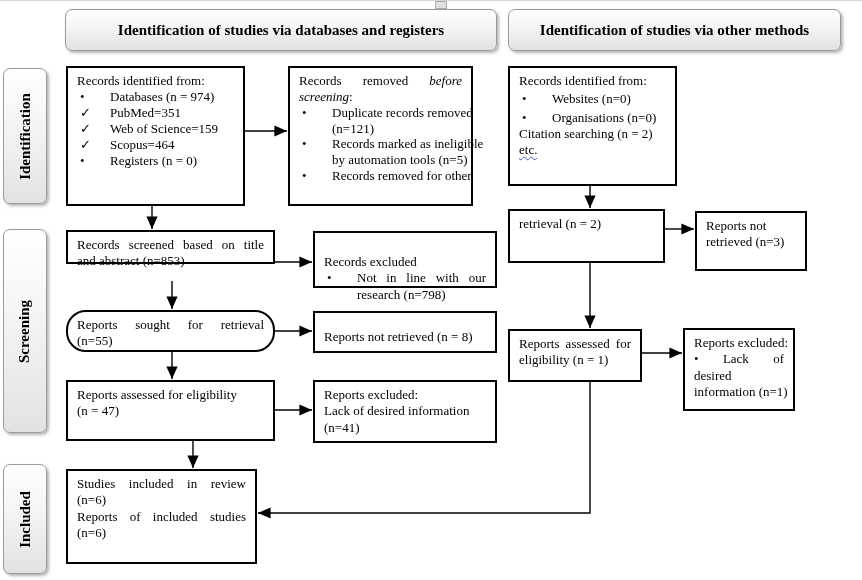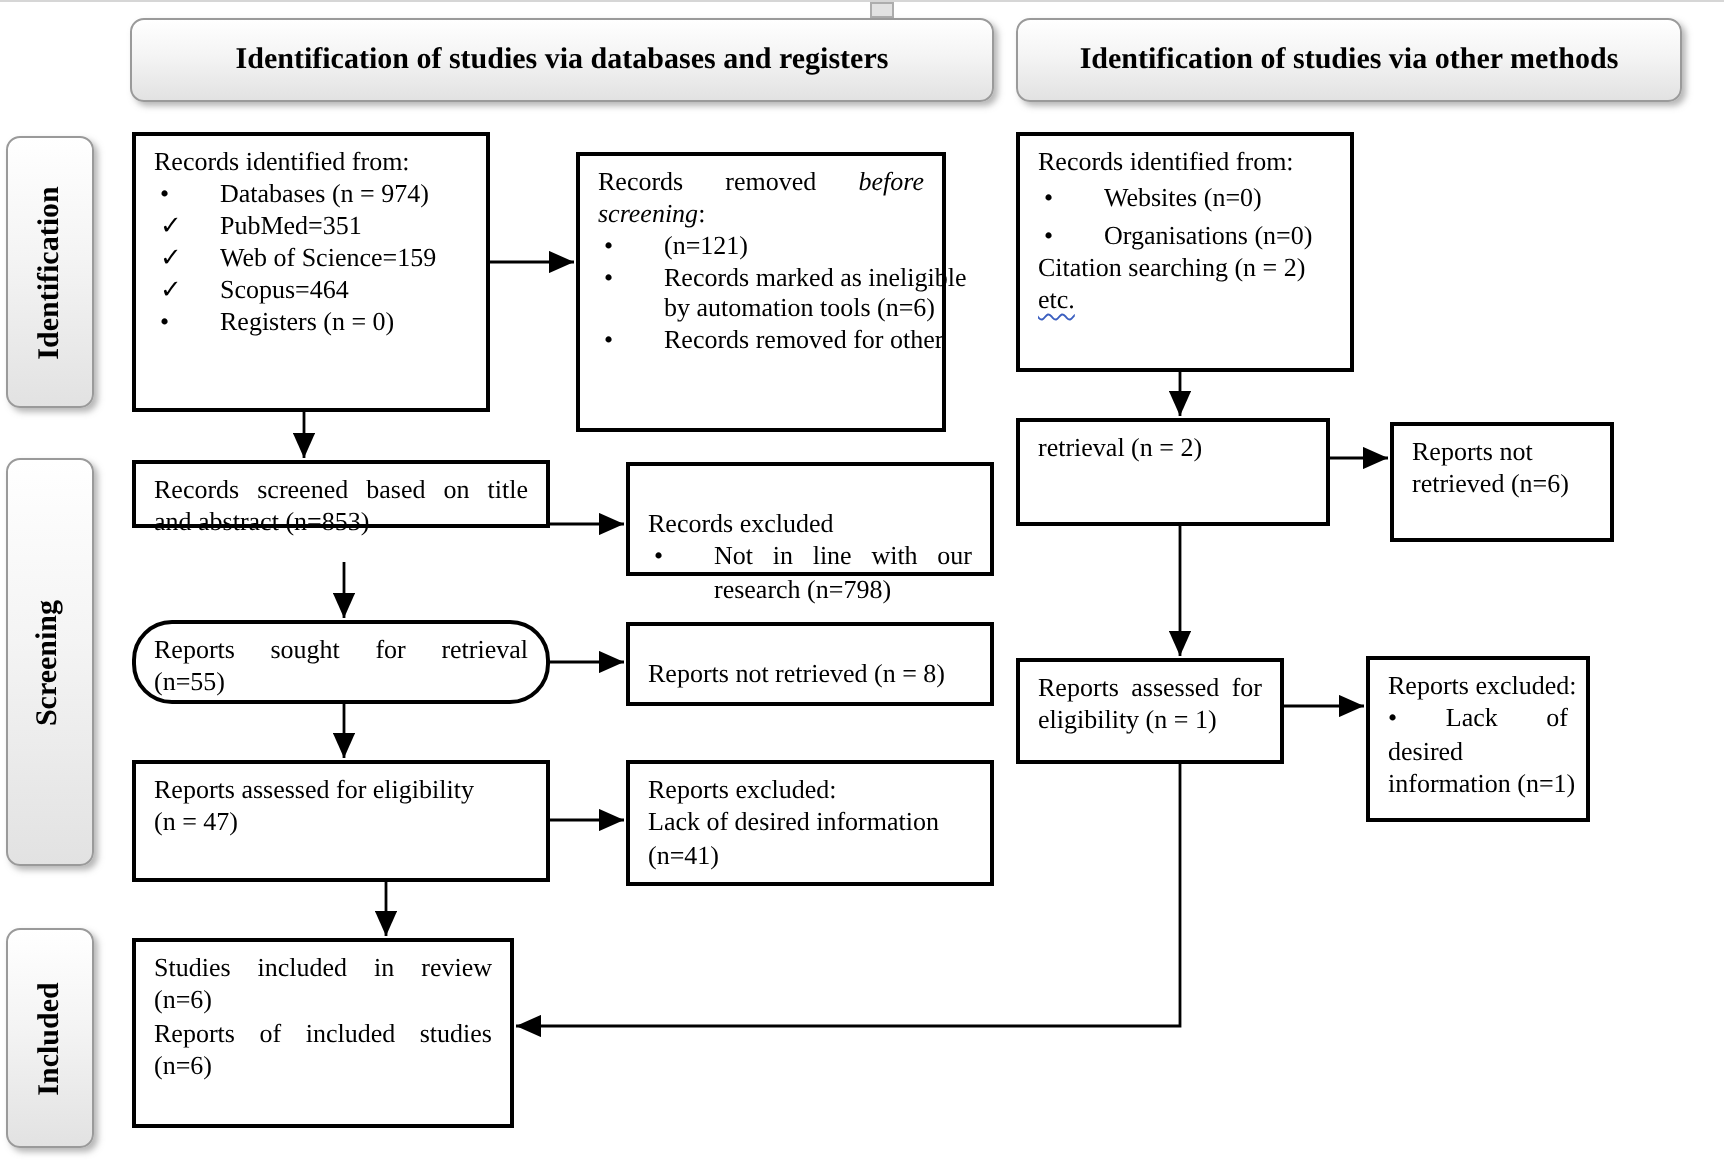--- a/index.html
+++ b/index.html
@@ -127,39 +127,40 @@
     <div>(n = 47)</div>
   </div>
 
   <div class="bx" style="left:66px;top:468px;width:191px;height:95px;">
     <div class="jl nw">Studies included in review</div>
     <div>(n=6)</div>
     <div class="jl nw">Reports of included studies</div>
     <div>(n=6)</div>
   </div>
 
-  <div class="bx" style="left:288px;top:75px;width:185px;height:140px;line-height:1.22;">
+  <div class="bx" style="left:288px;top:65px;width:185px;height:140px;line-height:1.22;">
     <div class="jl">
       <span>Records removed</span>
       <i>before</i>
     </div>
     <div>
       <i>screening</i><span>:</span>
     </div>
     <div class="item">
       <span class="mk">•</span>
       <span class="itx">
+        <span class="nw" style="display:block">Duplicate records removed</span>
         <span class="nw" style="display:block">(n=121)</span>
       </span>
     </div>
     <div class="item">
       <span class="mk">•</span>
       <span class="itx">
         <span class="nw" style="display:block">Records marked as ineligible</span>
-        <span class="nw" style="display:block">by automation tools (n=6)</span>
+        <span class="nw" style="display:block">by automation tools (n=5)</span>
       </span>
     </div>
     <div class="item">
       <span class="mk">•</span>
       <span class="itx">
         <span class="nw" style="display:block">Records removed for other</span>
       </span>
     </div>
   </div>
 
@@ -201,21 +202,21 @@
   <div class="bx" style="left:508px;top:208px;width:157px;height:54px;">
     <div class="nw">retrieval (n = 2)</div>
   </div>
 
   <div class="bx" style="left:508px;top:328px;width:134px;height:53px;">
     <div class="jl nw">Reports assessed for</div>
     <div class="nw">eligibility (n = 1)</div>
   </div>
 
   <div class="bx" style="left:695px;top:210px;width:112px;height:60px;line-height:1.22;">
-    <div>Reports not retrieved (n=6)</div>
+    <div>Reports not retrieved (n=3)</div>
   </div>
 
   <div class="bx" style="left:683px;top:327px;width:112px;height:83px;">
     <div class="nw">Reports excluded:</div>
     <div class="jl">
       <span>•</span>
       <span>Lack of</span>
     </div>
     <div>desired</div>
     <div class="nw">information (n=1)</div>

